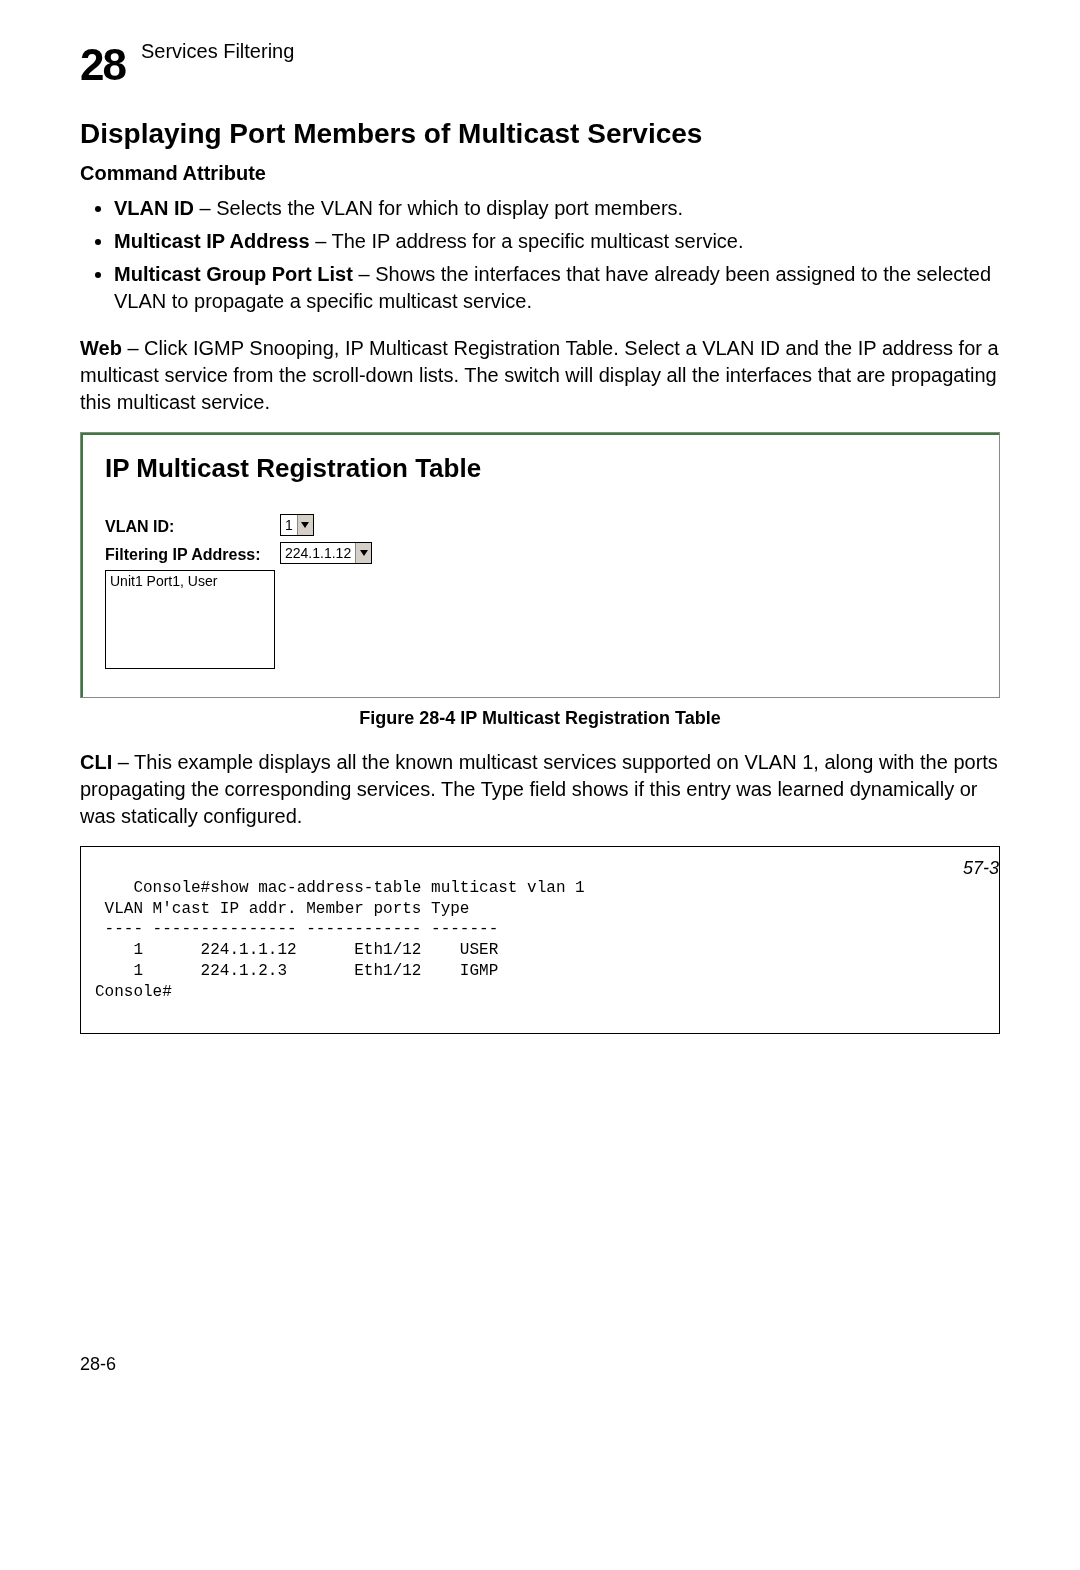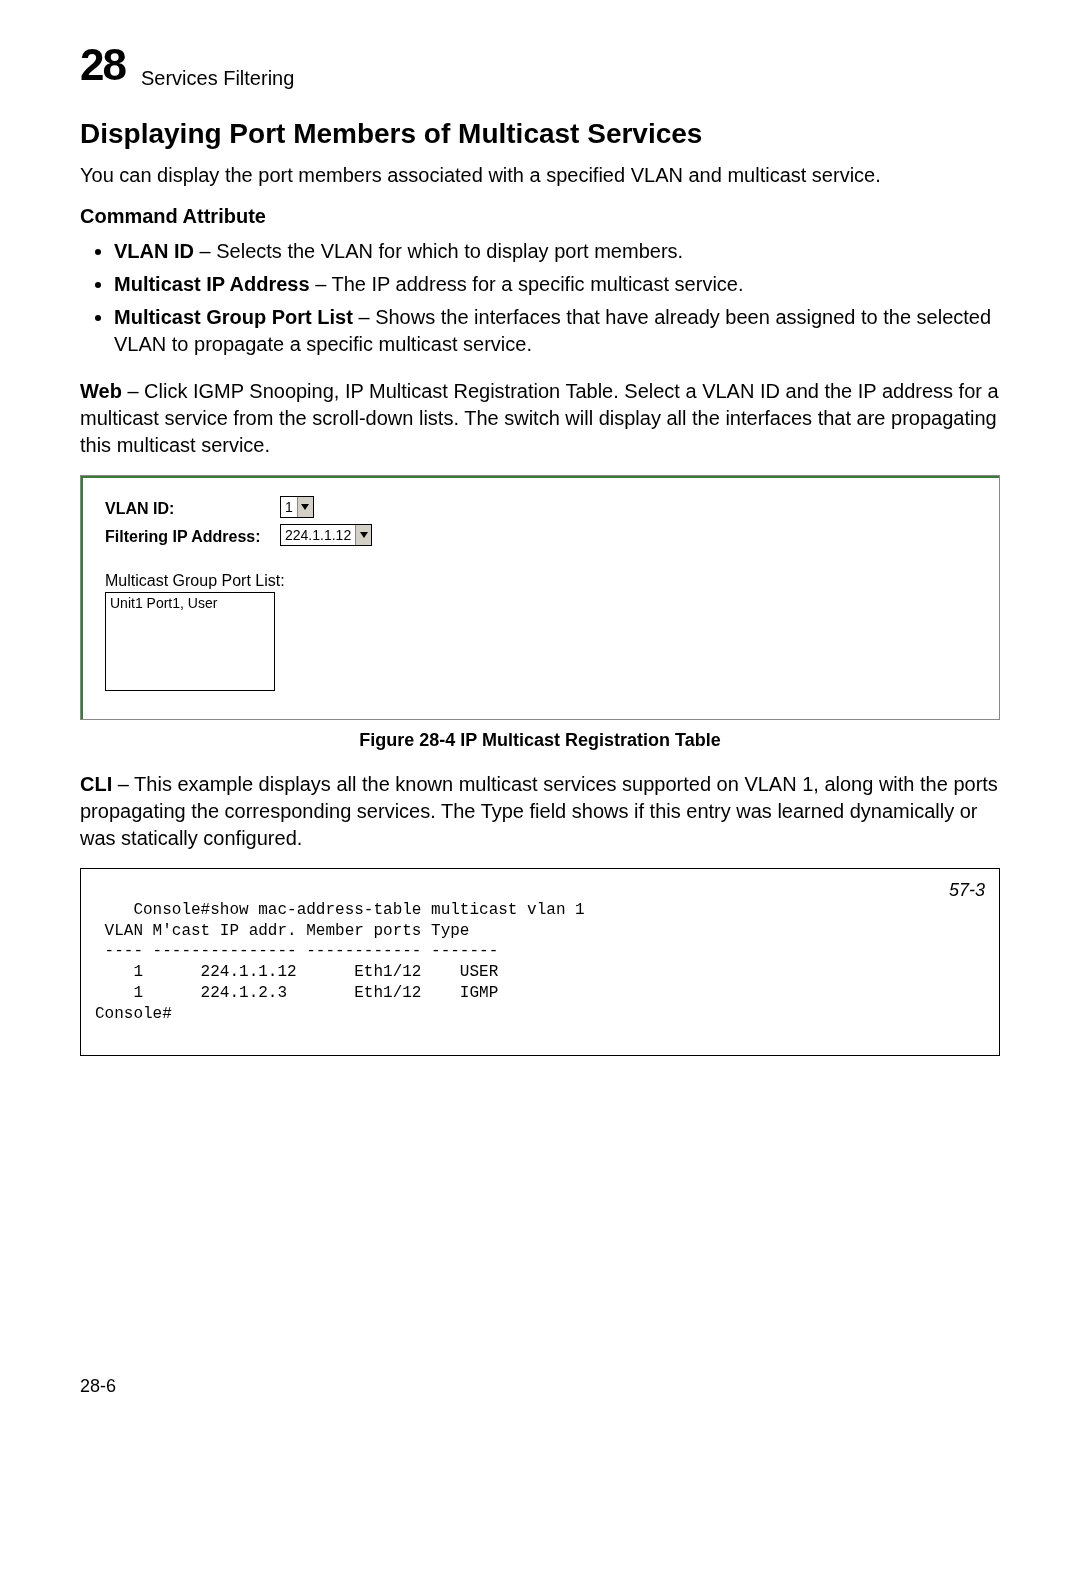--- a/index.html
+++ b/index.html
@@ -9,21 +9,21 @@
     background: #fff;
     font-family: Arial, Helvetica, sans-serif;
     color: #000;
     width: 1080px;
   }
   .page {
     padding: 40px 80px 40px 80px;
   }
   .header-row {
     display: flex;
-    align-items: flex-end;
+    align-items: flex-start;
     margin-bottom: 28px;
   }
   .chapter-num {
     font-size: 44px;
     font-weight: 900;
     font-family: "Arial Black", Arial, sans-serif;
     letter-spacing: -2px;
     margin-right: 16px;
   }
   .chapter-title {
@@ -125,21 +125,21 @@
     padding: 10px 14px;
     font-family: "Courier New", monospace;
     font-size: 16px;
     line-height: 1.3;
     white-space: pre;
     position: relative;
     margin-top: 10px;
   }
   .cli-ref {
     position: absolute;
-    right: 14px;
+    right: 0;
     top: 10px;
     font-style: italic;
     font-family: Arial, sans-serif;
     font-size: 18px;
     text-align: center;
   }
   .page-num {
     font-size: 18px;
     margin-top: 320px;
   }
@@ -149,21 +149,20 @@
 
 <div class="page">
 
   <div class="header-row">
     <span class="chapter-num">28</span>
     <span class="chapter-title">Services Filtering</span>
   </div>
 
   <h2 class="h2">Displaying Port Members of Multicast Services</h2>
 
-  <p class="para">You can display the port members associated with a specified VLAN and multicast service.</p>
 
   <p class="sub-h">Command Attribute</p>
 
   <ul class="bullets">
     <li>
       <span class="bold">VLAN ID</span><span> – Selects the VLAN for which to display port members.</span>
     </li>
     <li>
       <span class="bold">Multicast IP Address</span><span> – The IP address for a specific multicast service.</span>
     </li>
@@ -171,20 +170,21 @@
       <span class="bold">Multicast Group Port List</span><span> – Shows the interfaces that have already been assigned to the selected VLAN to propagate a specific multicast service.</span>
     </li>
   </ul>
 
   <p class="para">
     <span class="bold">Web</span><span> – Click IGMP Snooping, IP Multicast Registration Table. Select a VLAN ID and the IP address for a multicast service from the scroll-down lists. The switch will display all the interfaces that are propagating this multicast service.</span>
   </p>
 
   <div class="panel-wrap">
     <div class="panel">
+      <div class="panel-title">IP Multicast Registration Table</div>
 
       <div class="field-row">
         <span class="field-label">VLAN ID:</span>
         <span class="dropdown">
           <span class="dd-val">1</span>
           <span class="dd-arrow">
             <svg viewBox="0 0 8 6">
                 <polygon points="0,0 8,0 4,6" fill="#000"></polygon>
               </svg>
           </span>
@@ -196,21 +196,20 @@
         <span class="dropdown">
           <span class="dd-val">224.1.1.12</span>
           <span class="dd-arrow">
             <svg viewBox="0 0 8 6">
                 <polygon points="0,0 8,0 4,6" fill="#000"></polygon>
               </svg>
           </span>
         </span>
       </div>
 
-      <div class="port-list-label">Multicast Group Port List:</div>
       <div class="port-list-box">
         <div>Unit1 Port1, User</div>
       </div>
     </div>
   </div>
 
   <div class="fig-caption">Figure 28-4  IP Multicast Registration Table</div>
 
   <p class="para">
     <span class="bold">CLI</span><span> – This example displays all the known multicast services supported on VLAN 1, along with the ports propagating the corresponding services. The Type field shows if this entry was learned dynamically or was statically configured.</span>

